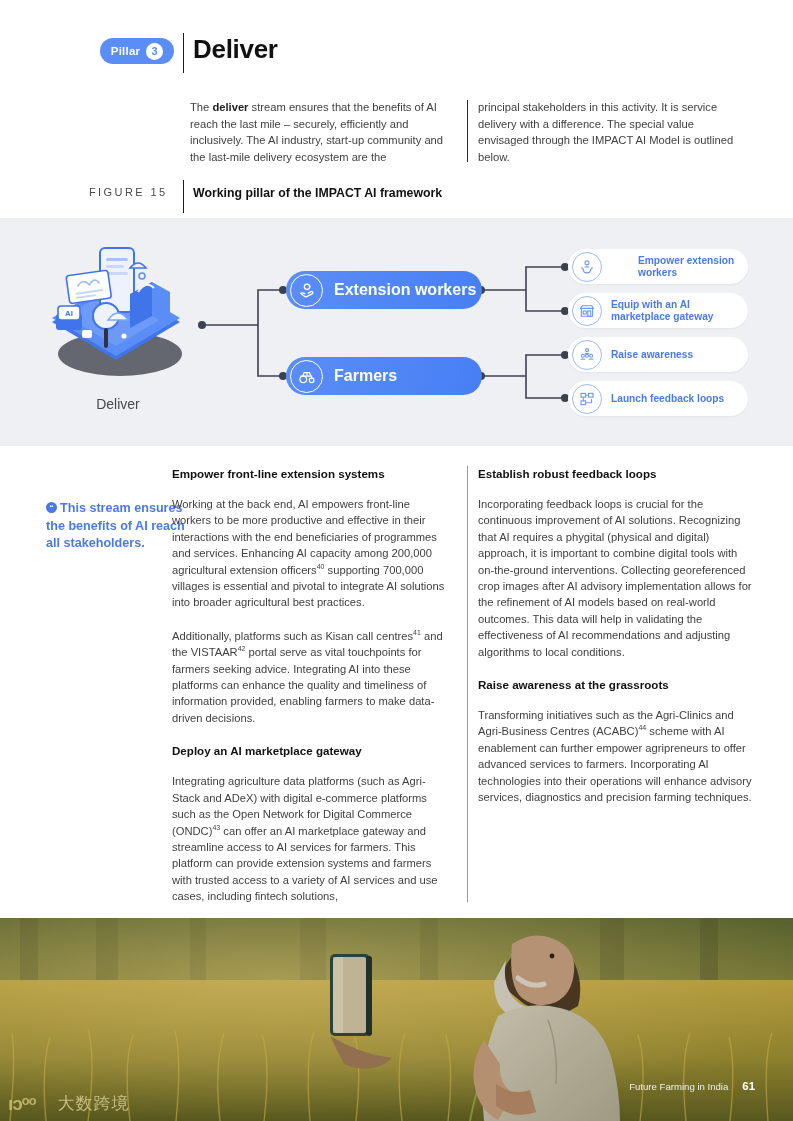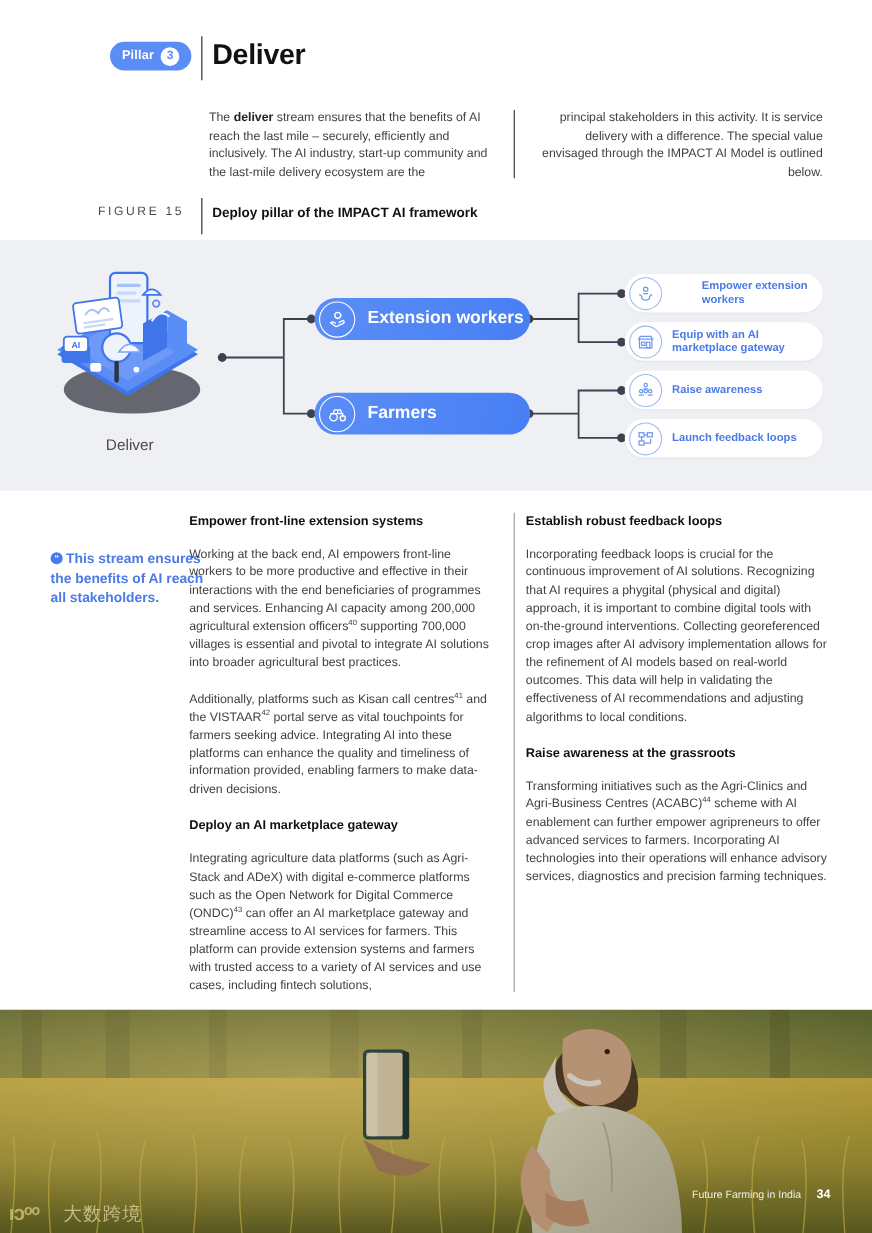--- a/index.html
+++ b/index.html
@@ -28,21 +28,21 @@
   }
   .hdr-rule{position:absolute;left:183px;top:33px;width:1.4px;height:40px;background:#1b1b1b;}
   .hdr-title{
     position:absolute;left:193px;top:34px;
     font-size:26px;font-weight:bold;color:#111111;letter-spacing:-.3px;
   }
 
   .intro{position:absolute;left:190px;top:99px;width:568px;}
   .intro-col{position:absolute;top:0;width:270px;font-size:11.2px;line-height:16.6px;color:#3f3f3f;}
   .intro-col.l{left:0;}
-  .intro-col.r{left:288px;text-align:right;}
+  .intro-col.r{left:288px;}
   .intro-rule{position:absolute;left:467px;top:100px;width:1px;height:62px;background:#2b2b2b;}
   .intro b{font-weight:bold;color:#222;}
 
   .figline{position:absolute;left:0;top:186px;width:793px;height:22px;}
   .fig-label{
     position:absolute;left:89px;top:0;font-size:11px;letter-spacing:2.4px;color:#4a4a4a;
   }
   .fig-rule{position:absolute;left:183px;top:-6px;width:1.3px;height:33px;background:#1b1b1b;}
   .fig-title{position:absolute;left:193px;top:0;font-size:12.3px;font-weight:bold;color:#111;}
 
@@ -131,21 +131,21 @@
 
     <div class="intro">
       <div class="intro-col l"><span>The </span><b>deliver</b><span> stream ensures that the benefits of AI reach the last mile – securely, efficiently and inclusively. The AI industry, start-up community and the last-mile delivery ecosystem are the</span></div>
       <div class="intro-col r">principal stakeholders in this activity. It is service delivery with a difference. The special value envisaged through the IMPACT AI Model is outlined below.</div>
     </div>
     <div class="intro-rule"></div>
 
     <div class="figline">
       <div class="fig-label">FIGURE 15</div>
       <div class="fig-rule"></div>
-      <div class="fig-title">Deploy pillar of the IMPACT AI framework</div>
+      <div class="fig-title">Working pillar of the IMPACT AI framework</div>
     </div>
   </div>
 
   <div class="band">
 
     <div class="deliver-art">
       <svg width="160" height="150" viewBox="0 0 160 150">
         <ellipse cx="82" cy="118" rx="62" ry="22" fill="#4b4f57" opacity=".85"></ellipse>
         <path d="M78 48 L142 86 L78 124 L14 86 Z" fill="#3f74ea"></path>
         <path d="M78 44 L142 82 L78 120 L14 82 Z" fill="#5b8df6"></path>
@@ -382,21 +382,21 @@
         <rect x="3" y="3" width="34" height="76" rx="4" fill="#d5c8a6"></rect>
         <rect x="3" y="3" width="10" height="76" fill="#efe5c8" opacity=".6"></rect>
         <rect x="36" y="2" width="6" height="80" rx="3" fill="#1f332e"></rect>
       </g>
       <path d="M330 118 q30 18 62 22 q-20 18 -48 6 z" fill="#a07a58"></path>
       <rect x="0" y="0" width="793" height="203" fill="#2a2410" opacity=".12"></rect>
     </svg>
 
     <div class="footer-meta">
       <span>Future Farming in India</span>
-      <span class="pg">34</span>
+      <span class="pg">61</span>
     </div>
 
     <div class="watermark">
       <span class="wm-mark">ıɔᵒᵒ</span>
       <span class="wm-txt">大数跨境</span>
     </div>
   </div>
 
 </div>
 

